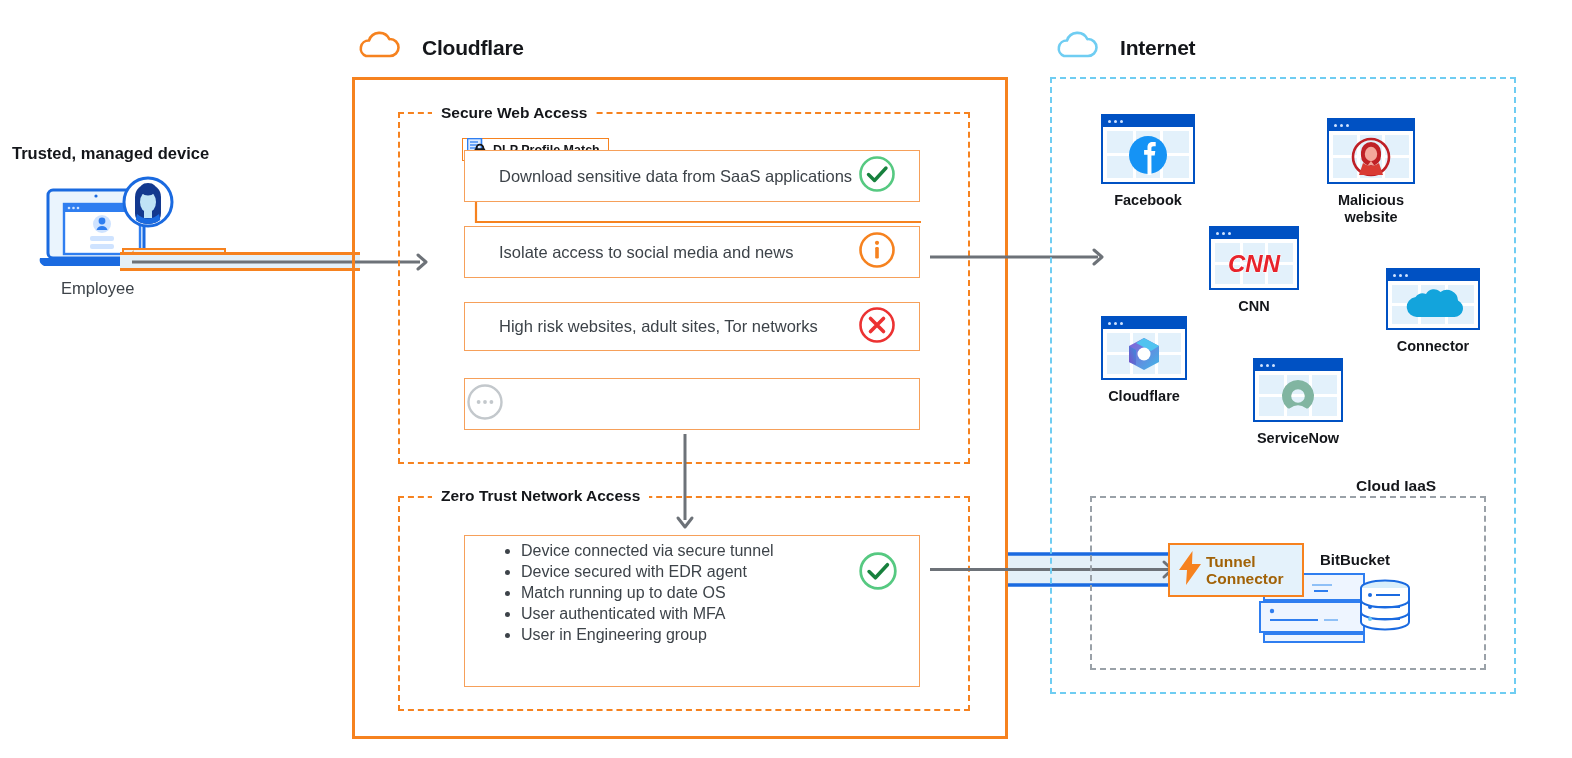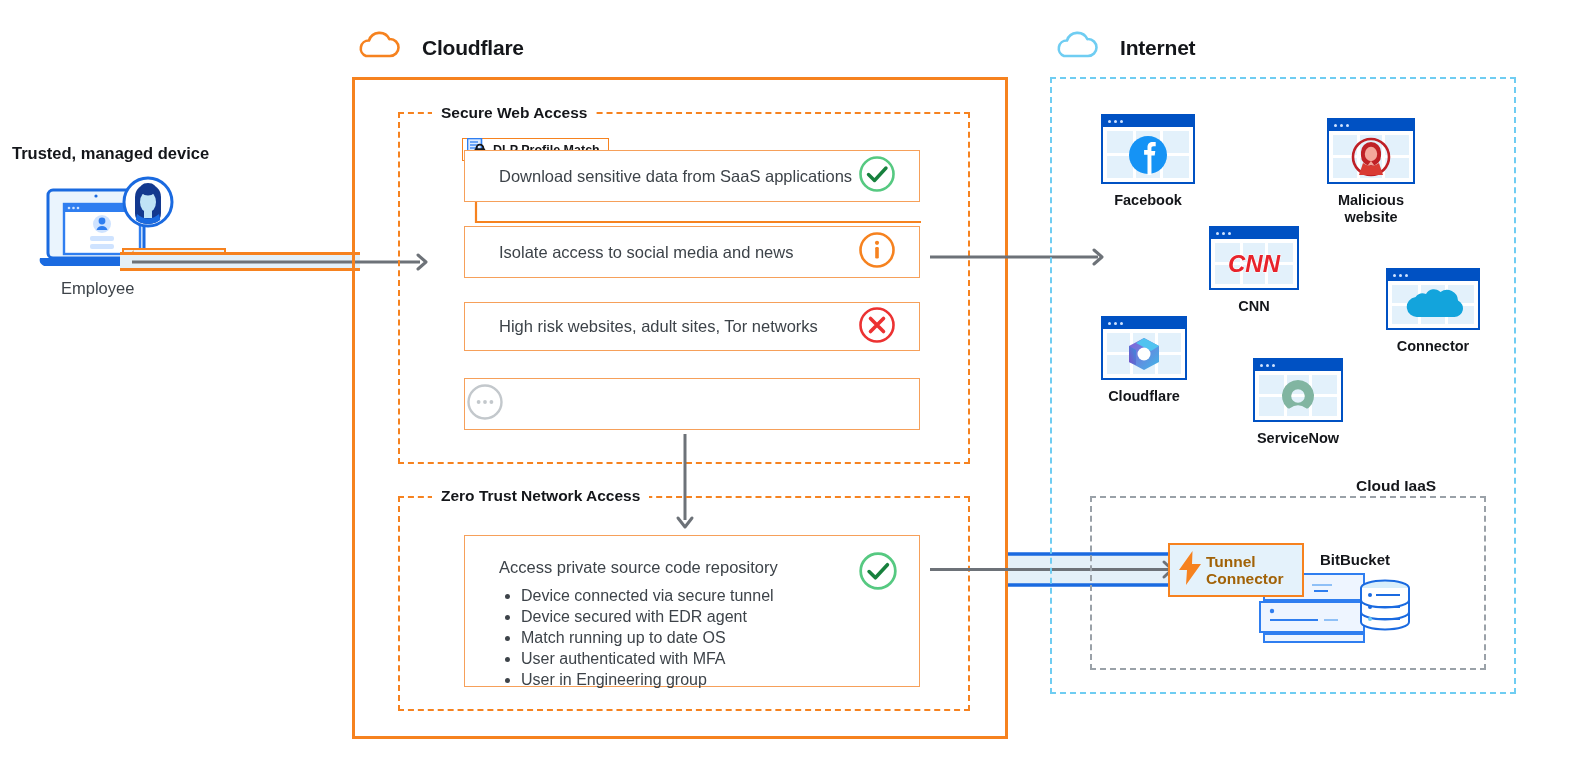--- a/index.html
+++ b/index.html
@@ -241,21 +241,20 @@
     <path d="M6 84 l7 9 l7-9" fill="none" stroke="#6d7278" stroke-width="3" stroke-linecap="round" stroke-linejoin="round"></path>
   </svg>
 </div>
 
 <div class="abs dashed-box" style="left:398px;top:496px;width:572px;height:215px;border:2.5px dashed #f6821f;"></div>
 <div class="sec-label" style="left:432px;top:487px;">Zero Trust Network Access</div>
 
 <div class="ztna-card" style="left:464px;top:535px;width:456px;height:152px;">
   <div style="display:flex;align-items:flex-start;">
     <div style="flex:1;">
-      <div class="ztna-title">Access private source code repository</div>
       <ul class="ztna-list">
         <li>Device connected via secure tunnel</li>
         <li>Device secured with EDR agent</li>
         <li>Match running up to date OS</li>
         <li>User authenticated with MFA</li>
         <li>User in Engineering group</li>
       </ul>
     </div>
     <span style="margin:14px 20px 0 0;">
       <svg width="42" height="42" viewBox="0 0 40 40">

